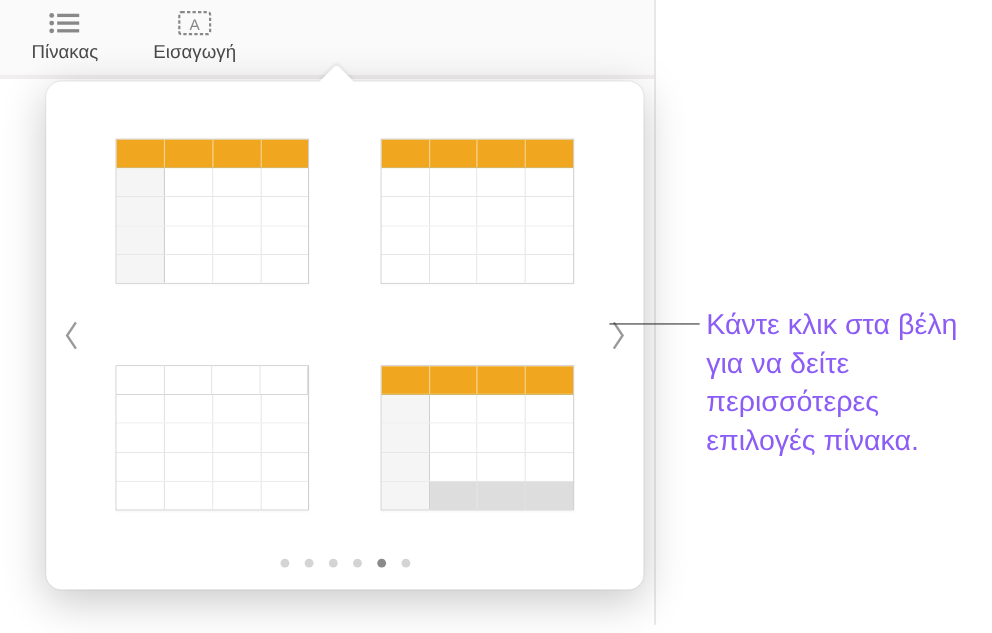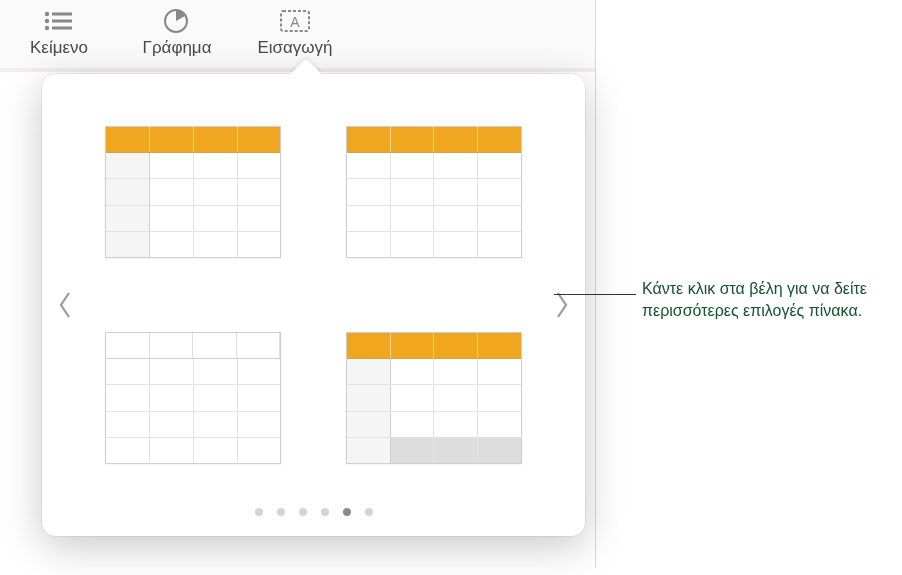--- a/index.html
+++ b/index.html
@@ -152,50 +152,41 @@
       top: 294px;
       width: 82px;
       height: 1px;
       background: #333;
     }
     .callout-text {
       position: absolute;
       left: 642px;
       top: 278px;
       width: 250px;
-      font-size: 16px;
+      font-size: 26px;
       line-height: 1.35;
-      color: #14532d;
+      color: #8b5cf6;
     }
   </style>
 </head>
 <body>
 
 <div class="toolbar">
   <div class="toolbar-item">
     <div class="ticon">
       <svg viewBox="0 0 34 26">
           <circle cx="5" cy="6" r="2.2" fill="#888"></circle>
           <rect x="10" y="4.5" width="20" height="3" fill="#888"></rect>
           <circle cx="5" cy="13" r="2.2" fill="#888"></circle>
           <rect x="10" y="11.5" width="20" height="3" fill="#888"></rect>
           <circle cx="5" cy="20" r="2.2" fill="#888"></circle>
           <rect x="10" y="18.5" width="20" height="3" fill="#888"></rect>
         </svg>
     </div>
-    <div class="toolbar-label">Κείμενο</div>
-  </div>
-  <div class="toolbar-item">
-    <div class="ticon">
-      <svg viewBox="0 0 34 26">
-          <circle cx="16" cy="13" r="11" fill="none" stroke="#888" stroke-width="2"></circle>
-          <path d="M16 13 L16 2 A11 11 0 0 1 25 8 Z" fill="#888"></path>
-        </svg>
-    </div>
-    <div class="toolbar-label">Γράφημα</div>
+    <div class="toolbar-label">Πίνακας</div>
   </div>
   <div class="toolbar-item">
     <div class="ticon">
       <svg viewBox="0 0 34 26">
           <rect x="3" y="3" width="28" height="20" rx="2" fill="none" stroke="#888" stroke-width="2" stroke-dasharray="3 2"></rect>
           <text x="17" y="19" text-anchor="middle" font-size="14" fill="#888" font-family="Helvetica">A</text>
         </svg>
     </div>
     <div class="toolbar-label">Εισαγωγή</div>
   </div>

